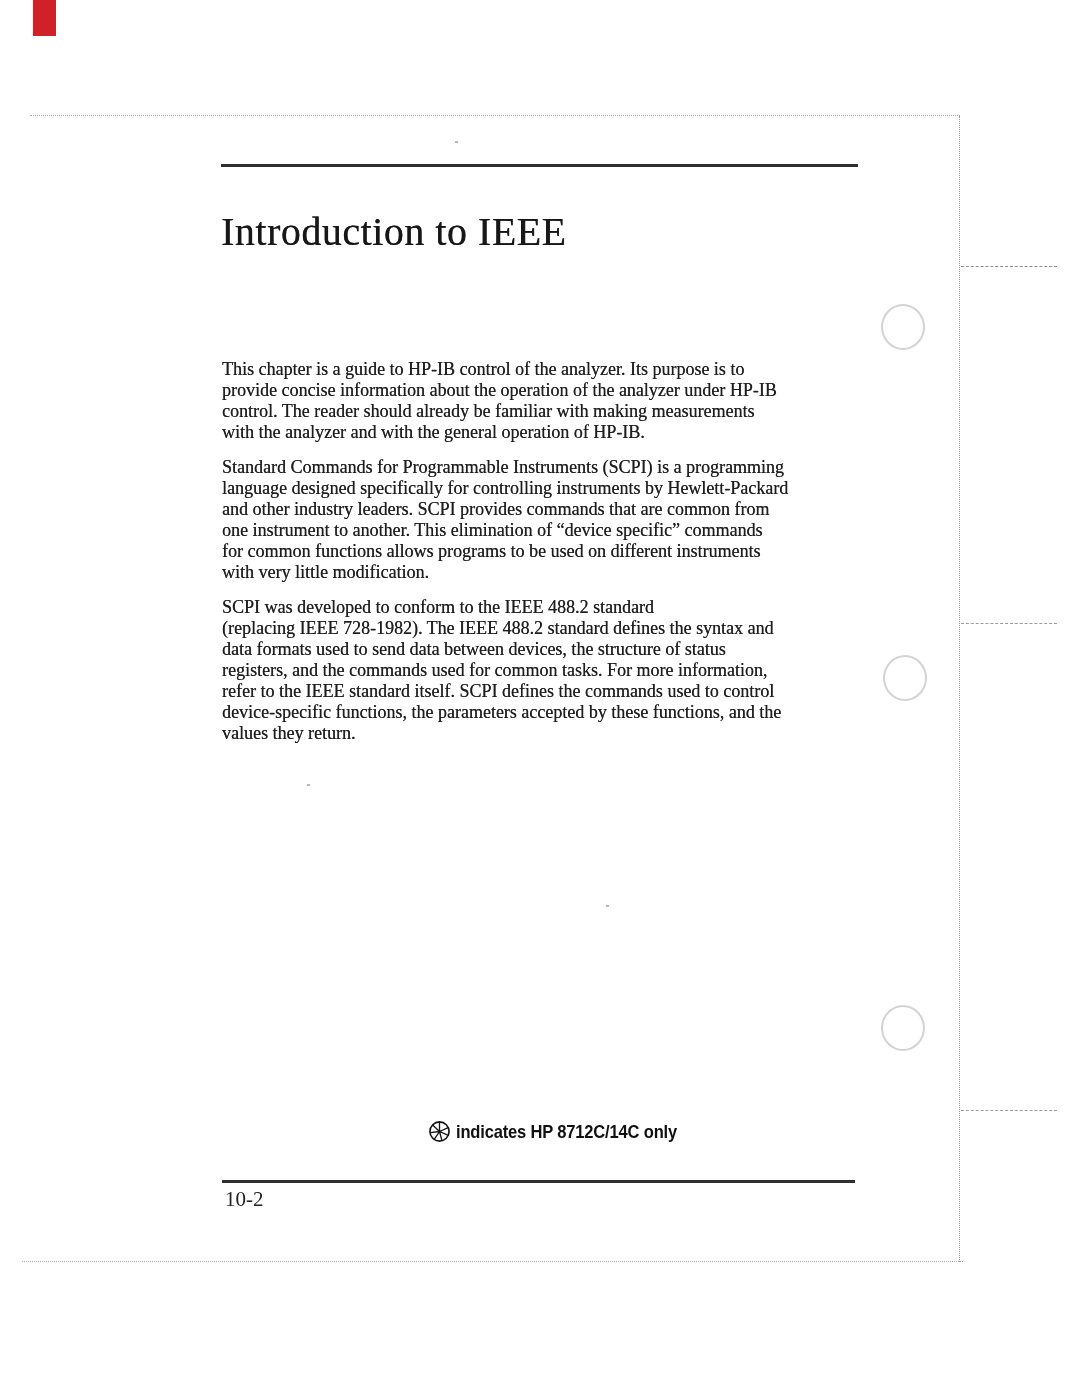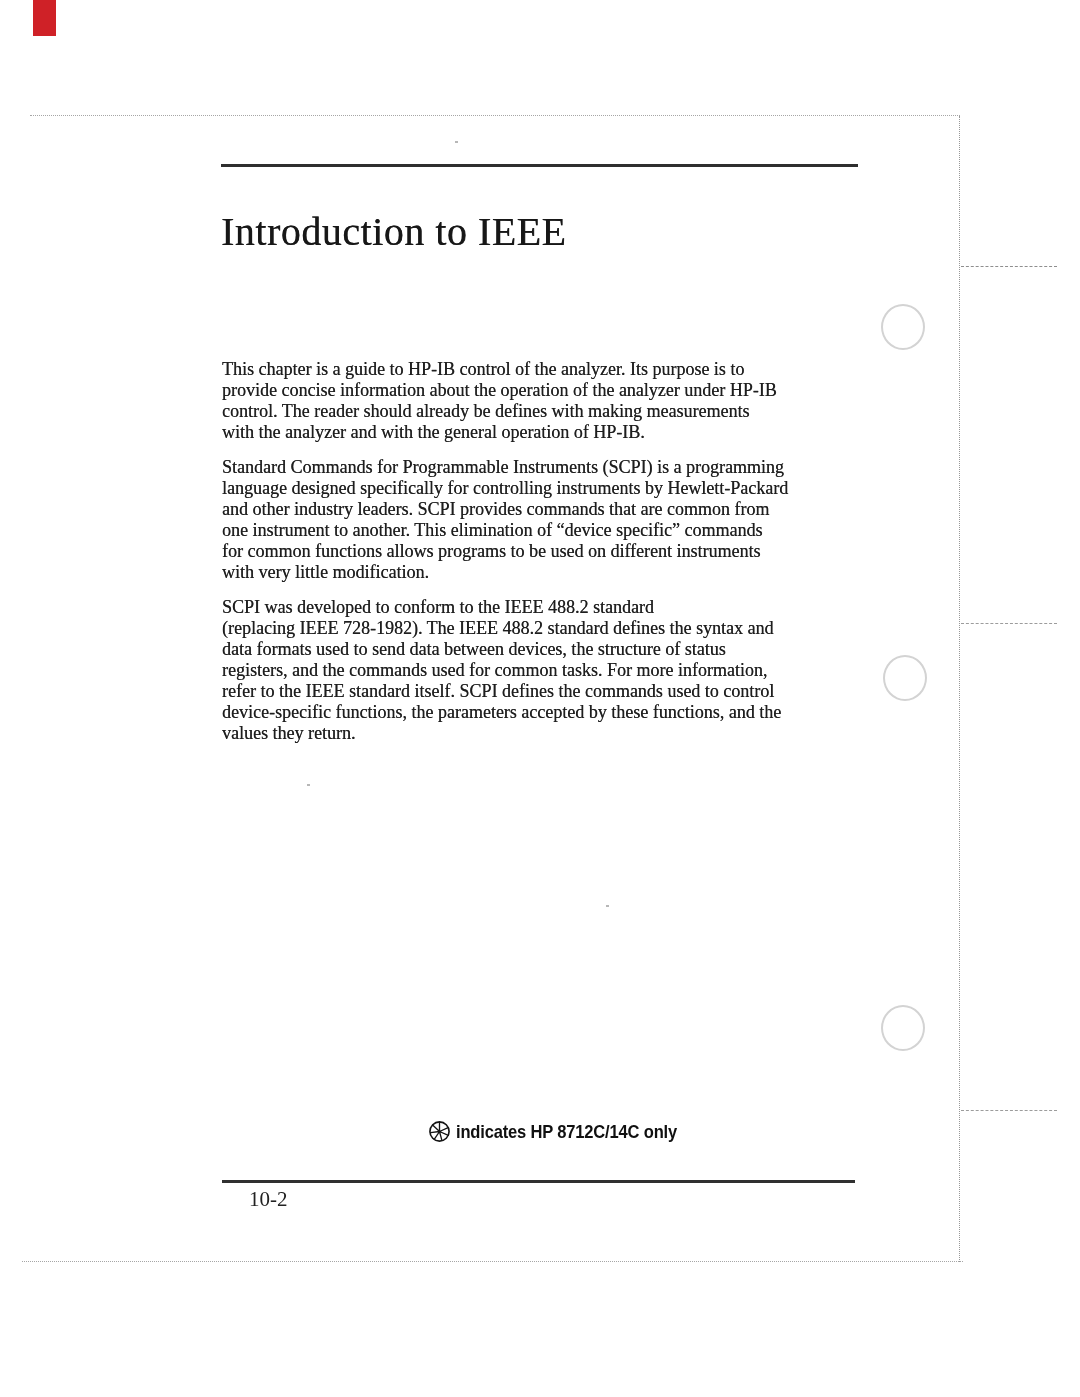--- a/index.html
+++ b/index.html
@@ -38,21 +38,21 @@
   .body-copy { position: absolute; left: 222px; top: 359px; width: 700px; }
   .body-copy p {
     white-space: pre-line;
     font-size: 18px; line-height: 21px;
     margin: 0 0 14px 0;
     color: #1e1e1e;
     text-shadow: 0.2px 0.2px 0 #4a4a4a;
   }
   
   .footer-rule { position: absolute; left: 222px; top: 1180px; width: 633px; height: 3px; background: #303030; }
-  .page-number { position: absolute; left: 225px; top: 1187px; font-size: 21px; color: #222; margin-left: 24px; }
+  .page-number { position: absolute; left: 225px; top: 1187px; font-size: 21px; color: #222; }
   .footer-note { position: absolute; left: 428px; top: 1120px; display: flex; align-items: center; gap: 5px; }
   .footer-note .icon { display: inline-flex; width: 23px; height: 23px; }
   .footer-note-text {
     display: inline-block;
     font-family: "Liberation Sans", sans-serif;
     font-weight: 700; font-size: 19px; letter-spacing: -0.2px;
     white-space: nowrap; color: #101010;
     transform: scaleX(0.87); transform-origin: left center;
   }
   
@@ -77,21 +77,21 @@
 <div class="speck s1"></div>
 <div class="speck s2"></div>
 <div class="speck s3"></div>
 
 <div class="heading-rule"></div>
 <h1 class="page-title">Introduction to IEEE</h1>
 
 <div class="body-copy">
   <p>This chapter is a guide to HP-IB control of the analyzer.  Its purpose is to
 provide concise information about the operation of the analyzer under HP-IB
-control.  The reader should already be defines with making measurements
+control.  The reader should already be familiar with making measurements
 with the analyzer and with the general operation of HP-IB.</p>
   <p>Standard Commands for Programmable Instruments (SCPI) is a programming
 language designed specifically for controlling instruments by Hewlett-Packard
 and other industry leaders.  SCPI provides commands that are common from
 one instrument to another.  This elimination of “device specific” commands
 for common functions allows programs to be used on different instruments
 with very little modification.</p>
   <p>SCPI was developed to conform to the IEEE 488.2 standard
 (replacing IEEE 728-1982). The IEEE 488.2 standard defines the syntax and
 data formats used to send data between devices, the structure of status

